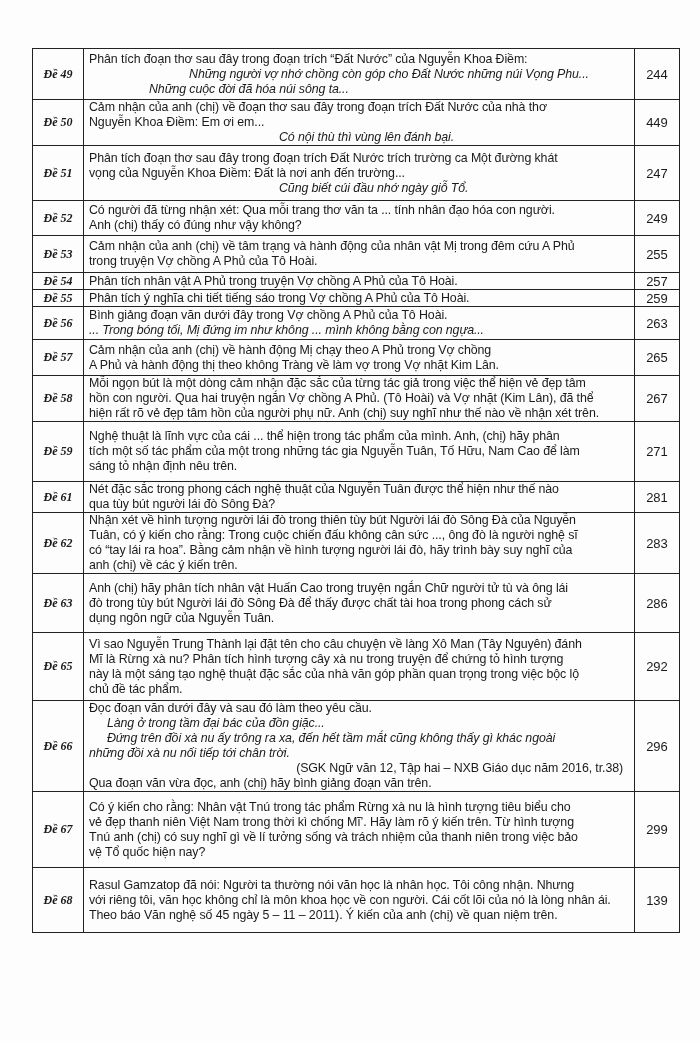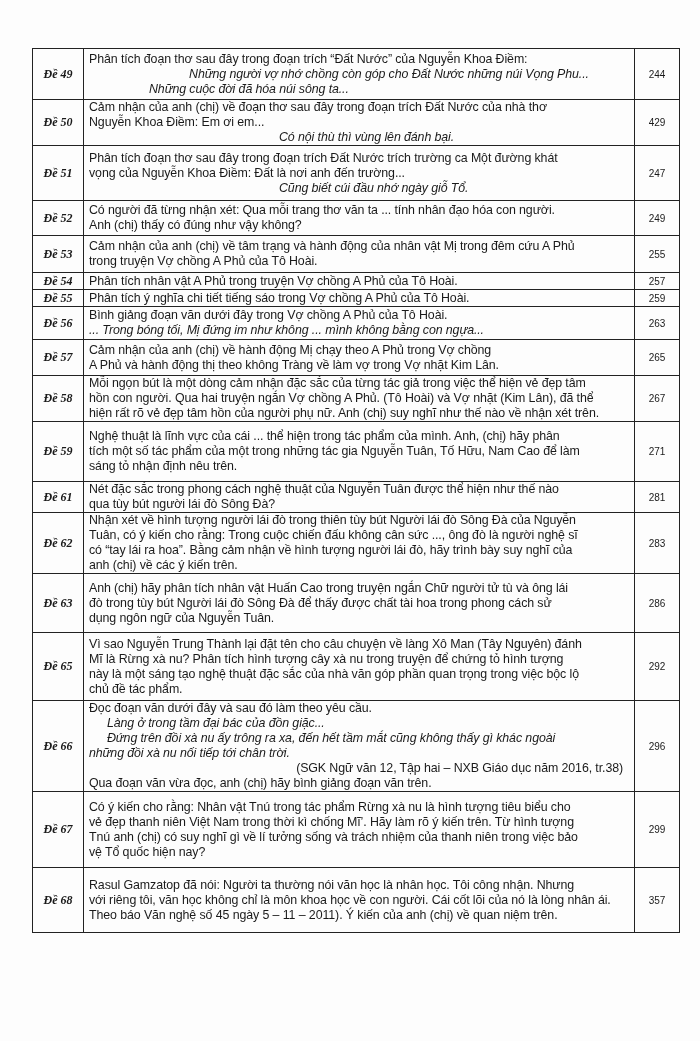--- a/index.html
+++ b/index.html
@@ -1,21 +1,21 @@
 <!DOCTYPE html>
 <html><head>
 <meta charset="utf-8">
 <style>
   html, body { margin:0; padding:0; }
   body { width:700px; height:1041px; background:#fdfdfd; position:relative; overflow:hidden;
          font-family:"Liberation Sans", sans-serif; color:#1a1a1a; }
   .toc { position:absolute; left:32px; top:48px; width:648px; border-collapse:collapse; }
   .toc td { border:1.5px solid #222; padding:0 5px; font-size:12.4px; line-height:15px; vertical-align:middle; }
   .toc td.lbl { width:44px; text-align:center; font-family:"Liberation Serif", serif; font-style:italic; font-weight:bold; font-size:12px; padding:0 3px; }
-  .toc td.pg { width:44px; text-align:center; font-size:10px; padding:0; }
+  .toc td.pg { width:44px; text-align:center; font-size:13px; padding:0; }
   .toc td.txt { letter-spacing:-0.1px; }
   .ln { display:block; white-space:nowrap; }
   .ind1 { padding-left:60px; }
   .ind2 { padding-left:18px; }
   .r { text-align:right; padding-right:6px; }
   .footer { position:absolute; left:0; top:997px; width:700px; height:44px; }
 </style>
 </head>
 <body>
 
@@ -30,21 +30,21 @@
         </td>
         <td class="pg">244</td>
       </tr>
       <tr style="height: 46px;">
         <td class="lbl">Đề 50</td>
         <td class="txt">
           <span class="ln">Cảm nhận của anh (chị) về đoạn thơ sau đây trong đoạn trích Đất Nước của nhà thơ</span>
           <span class="ln">Nguyễn Khoa Điềm:          Em ơi em...</span>
           <span class="ln" style="padding-left: 190px; font-style: italic;">Có nội thù thì vùng lên đánh bại.</span>
         </td>
-        <td class="pg">429</td>
+        <td class="pg">449</td>
       </tr>
       <tr style="height: 55px;">
         <td class="lbl">Đề 51</td>
         <td class="txt">
           <span class="ln">Phân tích đoạn thơ sau đây trong đoạn trích Đất Nước trích trường ca Một đường khát</span>
           <span class="ln">vọng của Nguyễn Khoa Điềm: Đất là nơi anh đến trường...</span>
           <span class="ln" style="padding-left: 190px; font-style: italic;">Cũng biết cúi đầu nhớ ngày giỗ Tổ.</span>
         </td>
         <td class="pg">247</td>
       </tr>
@@ -171,21 +171,21 @@
         </td>
         <td class="pg">299</td>
       </tr>
       <tr style="height: 65px;">
         <td class="lbl">Đề 68</td>
         <td class="txt">
           <span class="ln">Rasul Gamzatop đã nói: Người ta thường nói văn học là nhân học. Tôi công nhận. Nhưng</span>
           <span class="ln">với riêng tôi, văn học không chỉ là môn khoa học về con người. Cái cốt lõi của nó là lòng nhân ái.</span>
           <span class="ln">Theo báo Văn nghệ số 45 ngày 5 – 11 – 2011). Ý kiến của anh (chị) về quan niệm trên.</span>
         </td>
-        <td class="pg">357</td>
+        <td class="pg">139</td>
       </tr>
     </tbody>
 </table>
 
 <div class="footer">
   
   
   
 </div>
 

